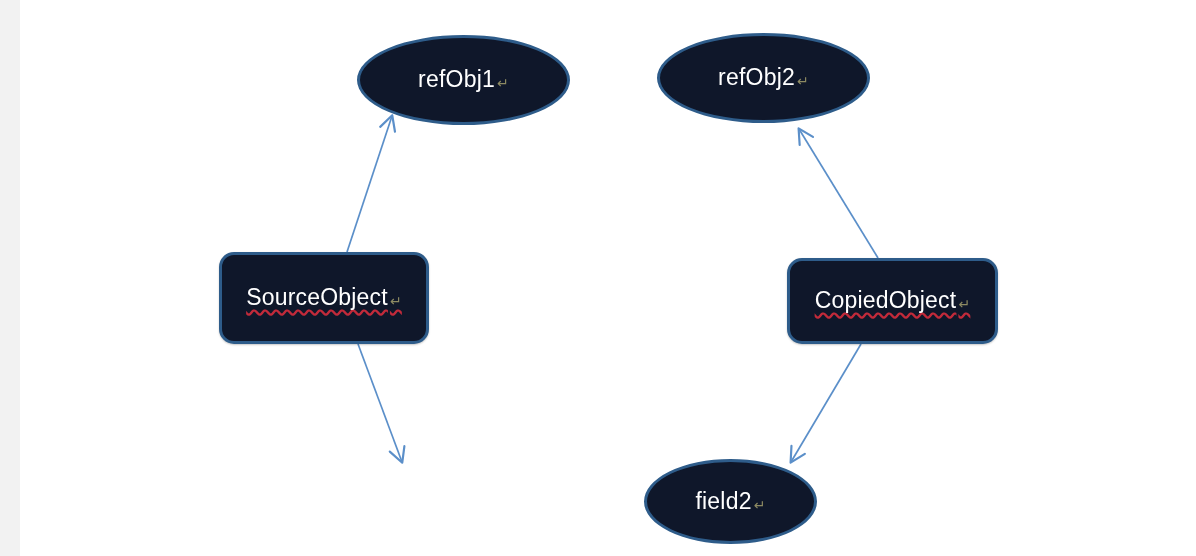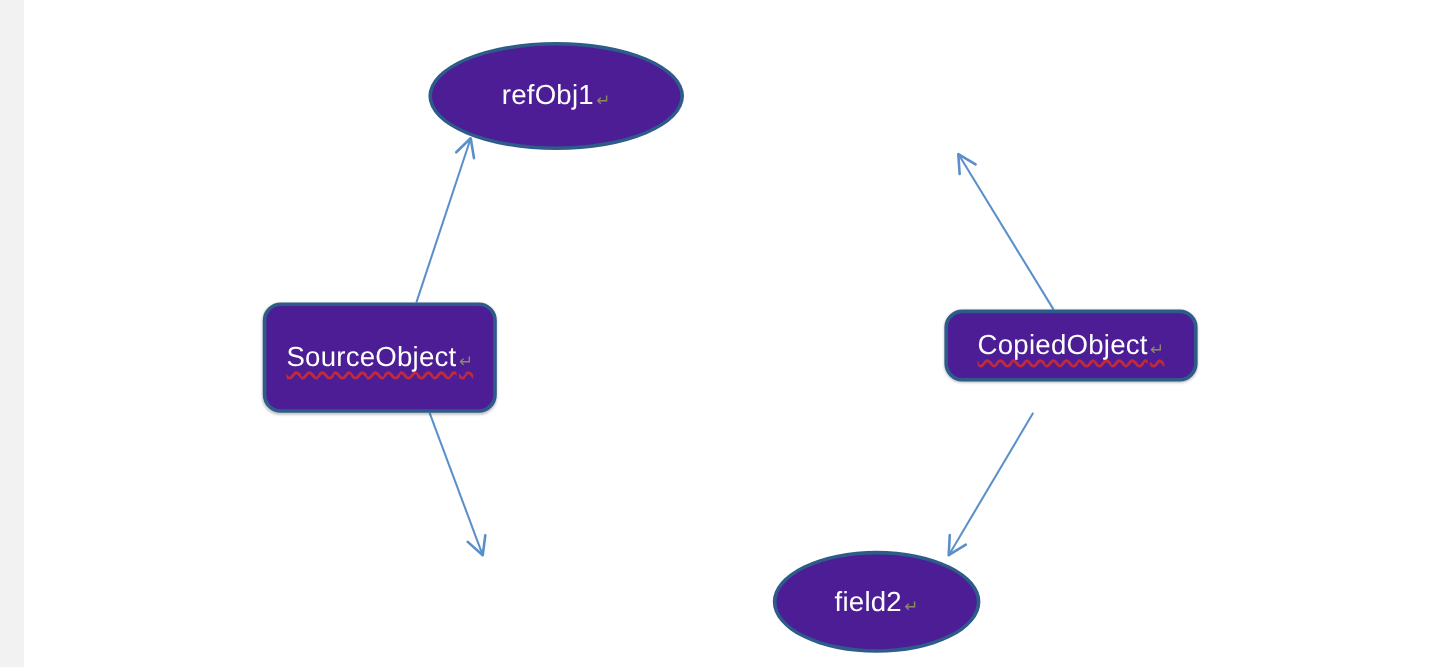--- a/index.html
+++ b/index.html
@@ -40,21 +40,21 @@
     width: 1196px;
     height: 556px;
   }
 
   .node {
     position: absolute;
     box-sizing: border-box;
     display: flex;
     align-items: center;
     justify-content: center;
-    background: #4c1d95;
+    background: #0f172a;
     border: 3px solid #2E5C8A;
     color: #ffffff;
     white-space: nowrap;
   }
 
   .node.ellipse {
     border-radius: 50%;
   }
 
   .node.rounded-rect {
@@ -109,26 +109,29 @@
 
     <line x1="878" y1="258" x2="799" y2="129" stroke="#5B8FC9" stroke-width="1.7" marker-end="url(#open-arrow)"></line>
 
     <line x1="861" y1="344" x2="791" y2="462" stroke="#5B8FC9" stroke-width="1.7" marker-end="url(#open-arrow)"></line>
   </svg>
 
   <div class="node ellipse" style="left:357px; top:35px; width:213px; height:90px;">
     <span class="node-label"><span>refObj1</span><span class="pilcrow">↵</span></span>
   </div>
 
+  <div class="node ellipse" style="left:657px; top:33px; width:213px; height:90px;">
+    <span class="node-label"><span>refObj2</span><span class="pilcrow">↵</span></span>
+  </div>
 
-  <div class="node rounded-rect" style="left:219px; top:252px; width:195px; height:92px;text-align:center;">
+  <div class="node rounded-rect" style="left:219px; top:252px; width:210px; height:92px;text-align:center;">
     <span class="node-label misspelled"><span>SourceObject</span><span class="pilcrow">↵</span></span>
   </div>
 
-  <div class="node rounded-rect" style="left:787px; top:258px; width:211px; height:60px;">
+  <div class="node rounded-rect" style="left:787px; top:258px; width:211px; height:86px;">
     <span class="node-label misspelled"><span>CopiedObject</span><span class="pilcrow">↵</span></span>
   </div>
 
 
   <div class="node ellipse" style="left:644px; top:459px; width:173px; height:85px;">
     <span class="node-label"><span>field2</span><span class="pilcrow">↵</span></span>
   </div>
 
 </div>
 

